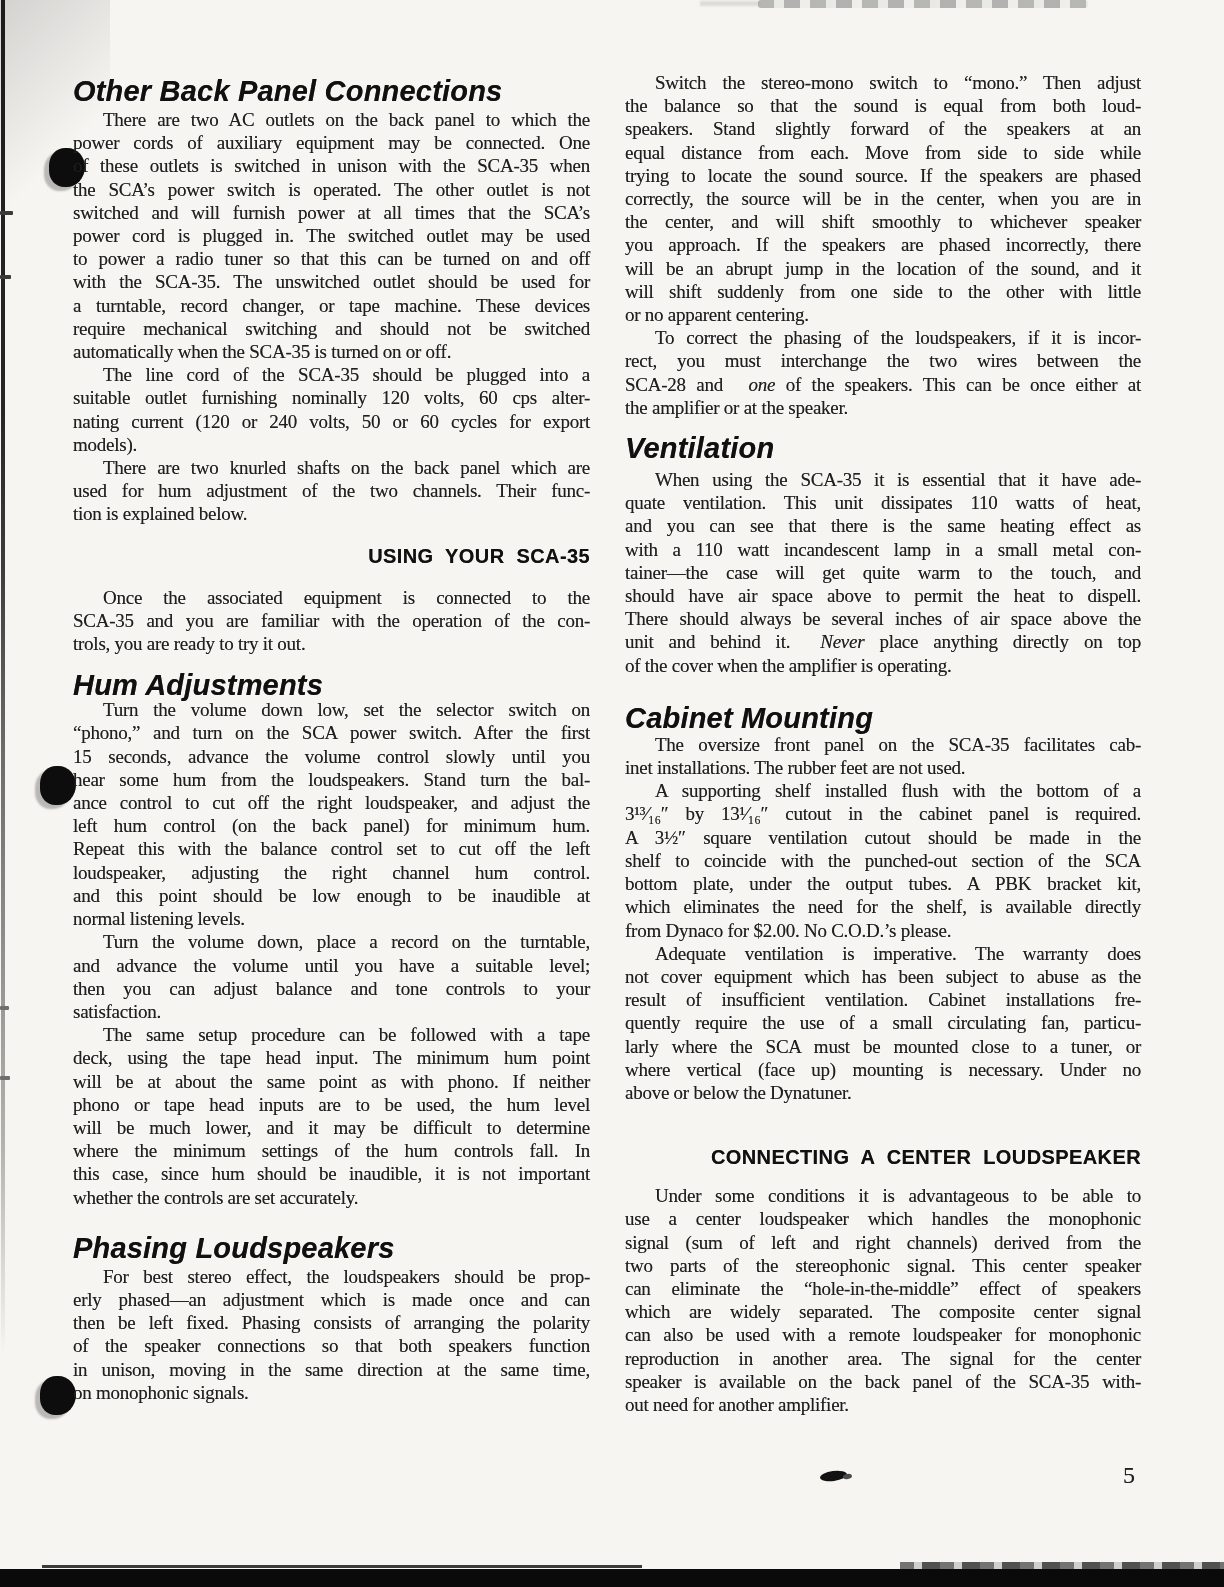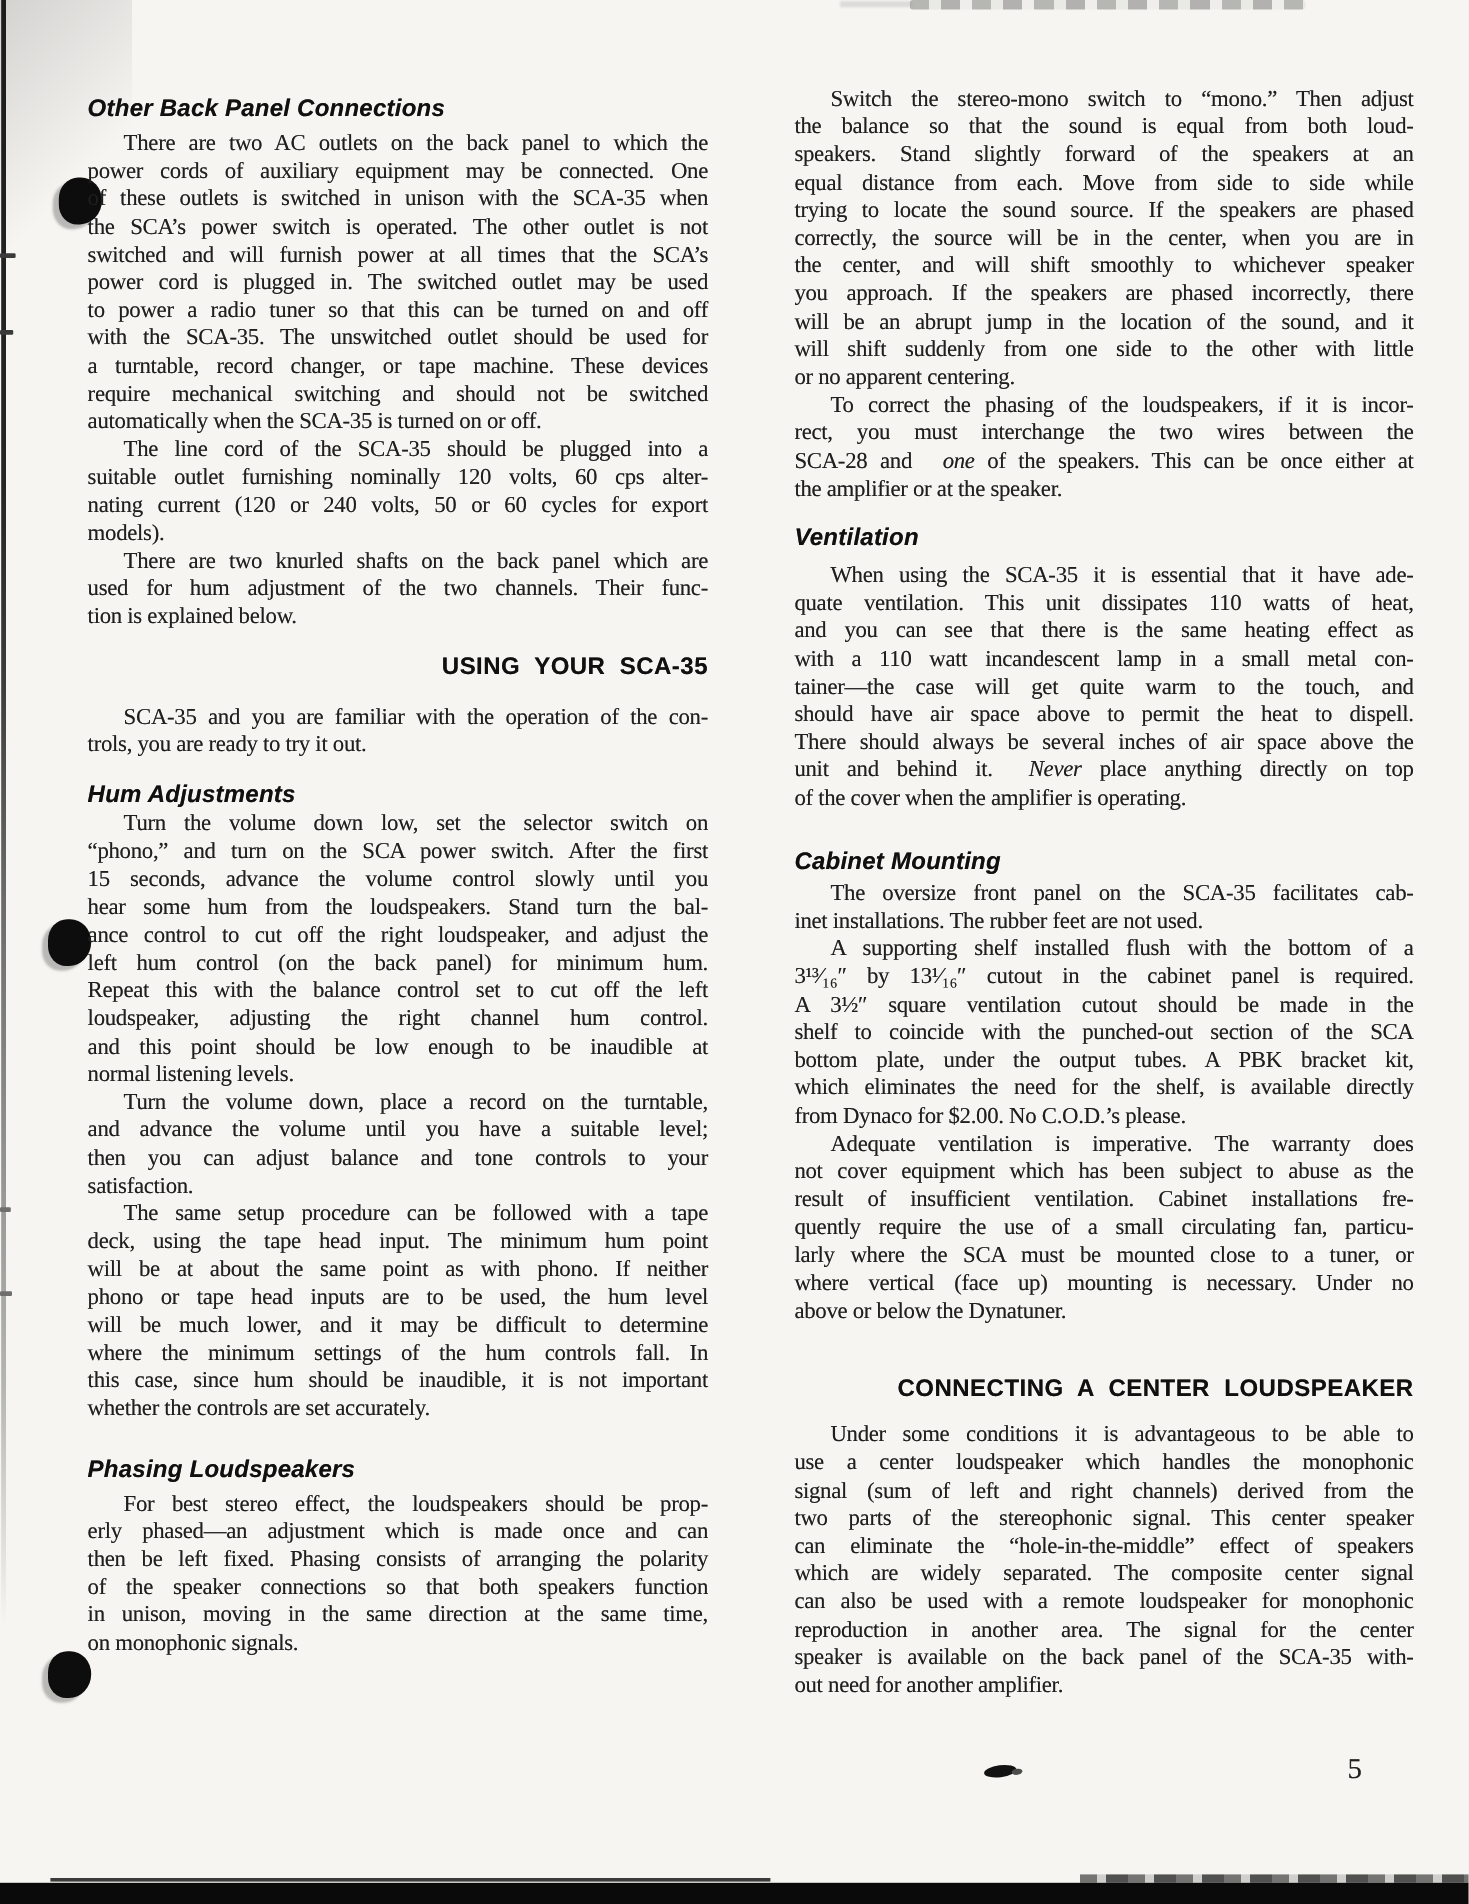--- a/index.html
+++ b/index.html
@@ -6,33 +6,33 @@
   body { width:1224px; height:1587px; position:relative; background:#e9e8e5; }
   .page {
     position:absolute; left:0; top:0; width:1224px; height:1587px;
     background:#f6f5f2; overflow:hidden;
     font-family:"Liberation Serif","DejaVu Serif",serif;
     color:#1f1f1f;
   }
   
   .col { position:absolute; }
   .col-left  { left:73px;  top:78px; width:517px; }
-  .col-right { left:662px; top:71px; width:516px; }
+  .col-right { left:625px; top:71px; width:516px; }
 
   .para { margin:0; font-size:19px; line-height:23.2px; letter-spacing:-0.25px;
           text-shadow:0 0 0.5px rgba(20,20,20,0.55); }
   .line { text-align:justify; text-align-last:justify; }
   .line:last-child { text-align-last:left; }
   .line:first-child { text-indent:30px; }
   .em { font-style:italic;margin-left:15px; }
 
   .subhead {
     font-family:"Liberation Sans","DejaVu Sans",sans-serif;
     font-weight:bold; font-style:italic;
-    font-size:20px; line-height:26px; color:#101010;
+    font-size:29px; line-height:26px; color:#101010;
     letter-spacing:0.2px;
     text-shadow:0 0 0.5px rgba(0,0,0,0.6);
   }
   .centerhead {
     font-family:"Liberation Sans","DejaVu Sans",sans-serif;
     font-weight:bold; font-size:20px; line-height:26px; color:#101010;
     text-align:right; letter-spacing:0.4px; word-spacing:6px;
     text-shadow:0 0 0.5px rgba(0,0,0,0.6);
   }
   
@@ -154,20 +154,21 @@
         <div class="line"><span>nating current (120 or 240 volts, 50 or 60 cycles for export</span></div>
         <div class="line"><span>models).</span></div>
       </div>
     <div class="para" id="p3">
         <div class="line"><span>There are two knurled shafts on the back panel which are</span></div>
         <div class="line"><span>used for hum adjustment of the two channels. Their func-</span></div>
         <div class="line"><span>tion is explained below.</span></div>
       </div>
     <div class="centerhead" id="lh2">USING YOUR SCA-35</div>
     <div class="para" id="p4">
+        <div class="line"><span>Once the associated equipment is connected to the</span></div>
         <div class="line"><span>SCA-35 and you are familiar with the operation of the con-</span></div>
         <div class="line"><span>trols, you are ready to try it out.</span></div>
       </div>
     <div class="subhead" id="lh3">Hum Adjustments</div>
     <div class="para" id="p5">
         <div class="line"><span>Turn the volume down low, set the selector switch on</span></div>
         <div class="line"><span>“phono,” and turn on the SCA power switch. After the first</span></div>
         <div class="line"><span>15 seconds, advance the volume control slowly until you</span></div>
         <div class="line"><span>hear some hum from the loudspeakers. Stand turn the bal-</span></div>
         <div class="line"><span>ance control to cut off the right loudspeaker, and adjust the</span></div>

